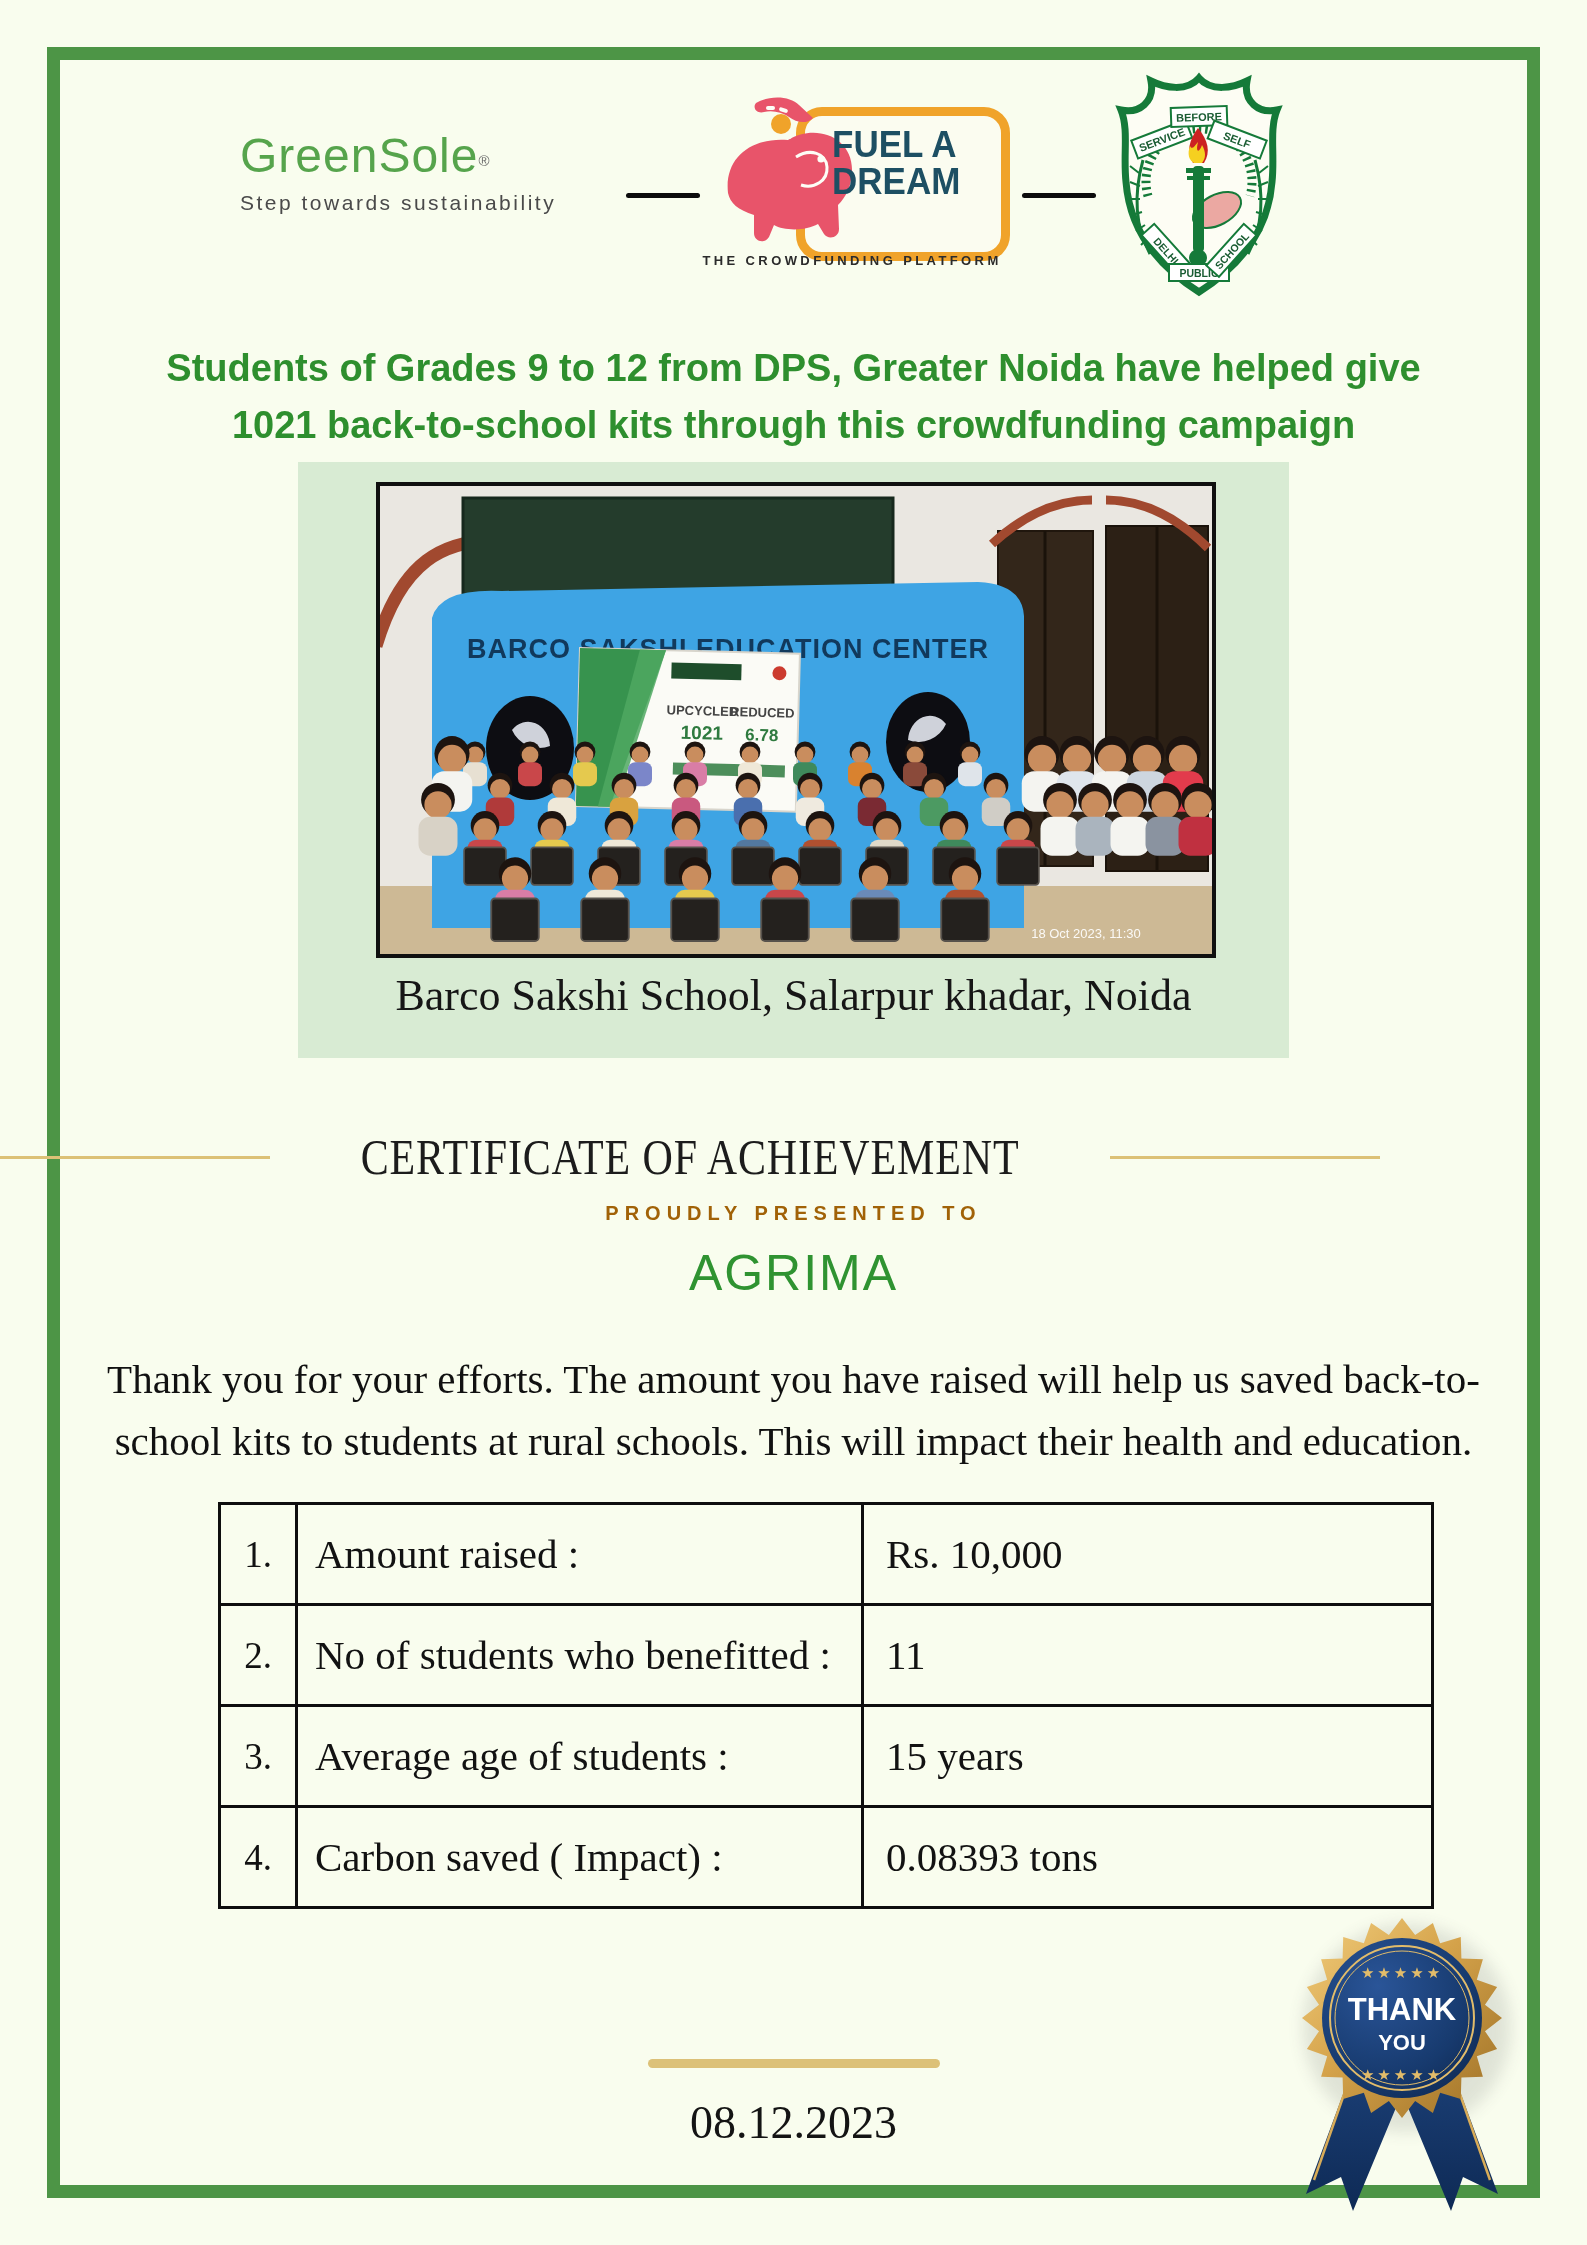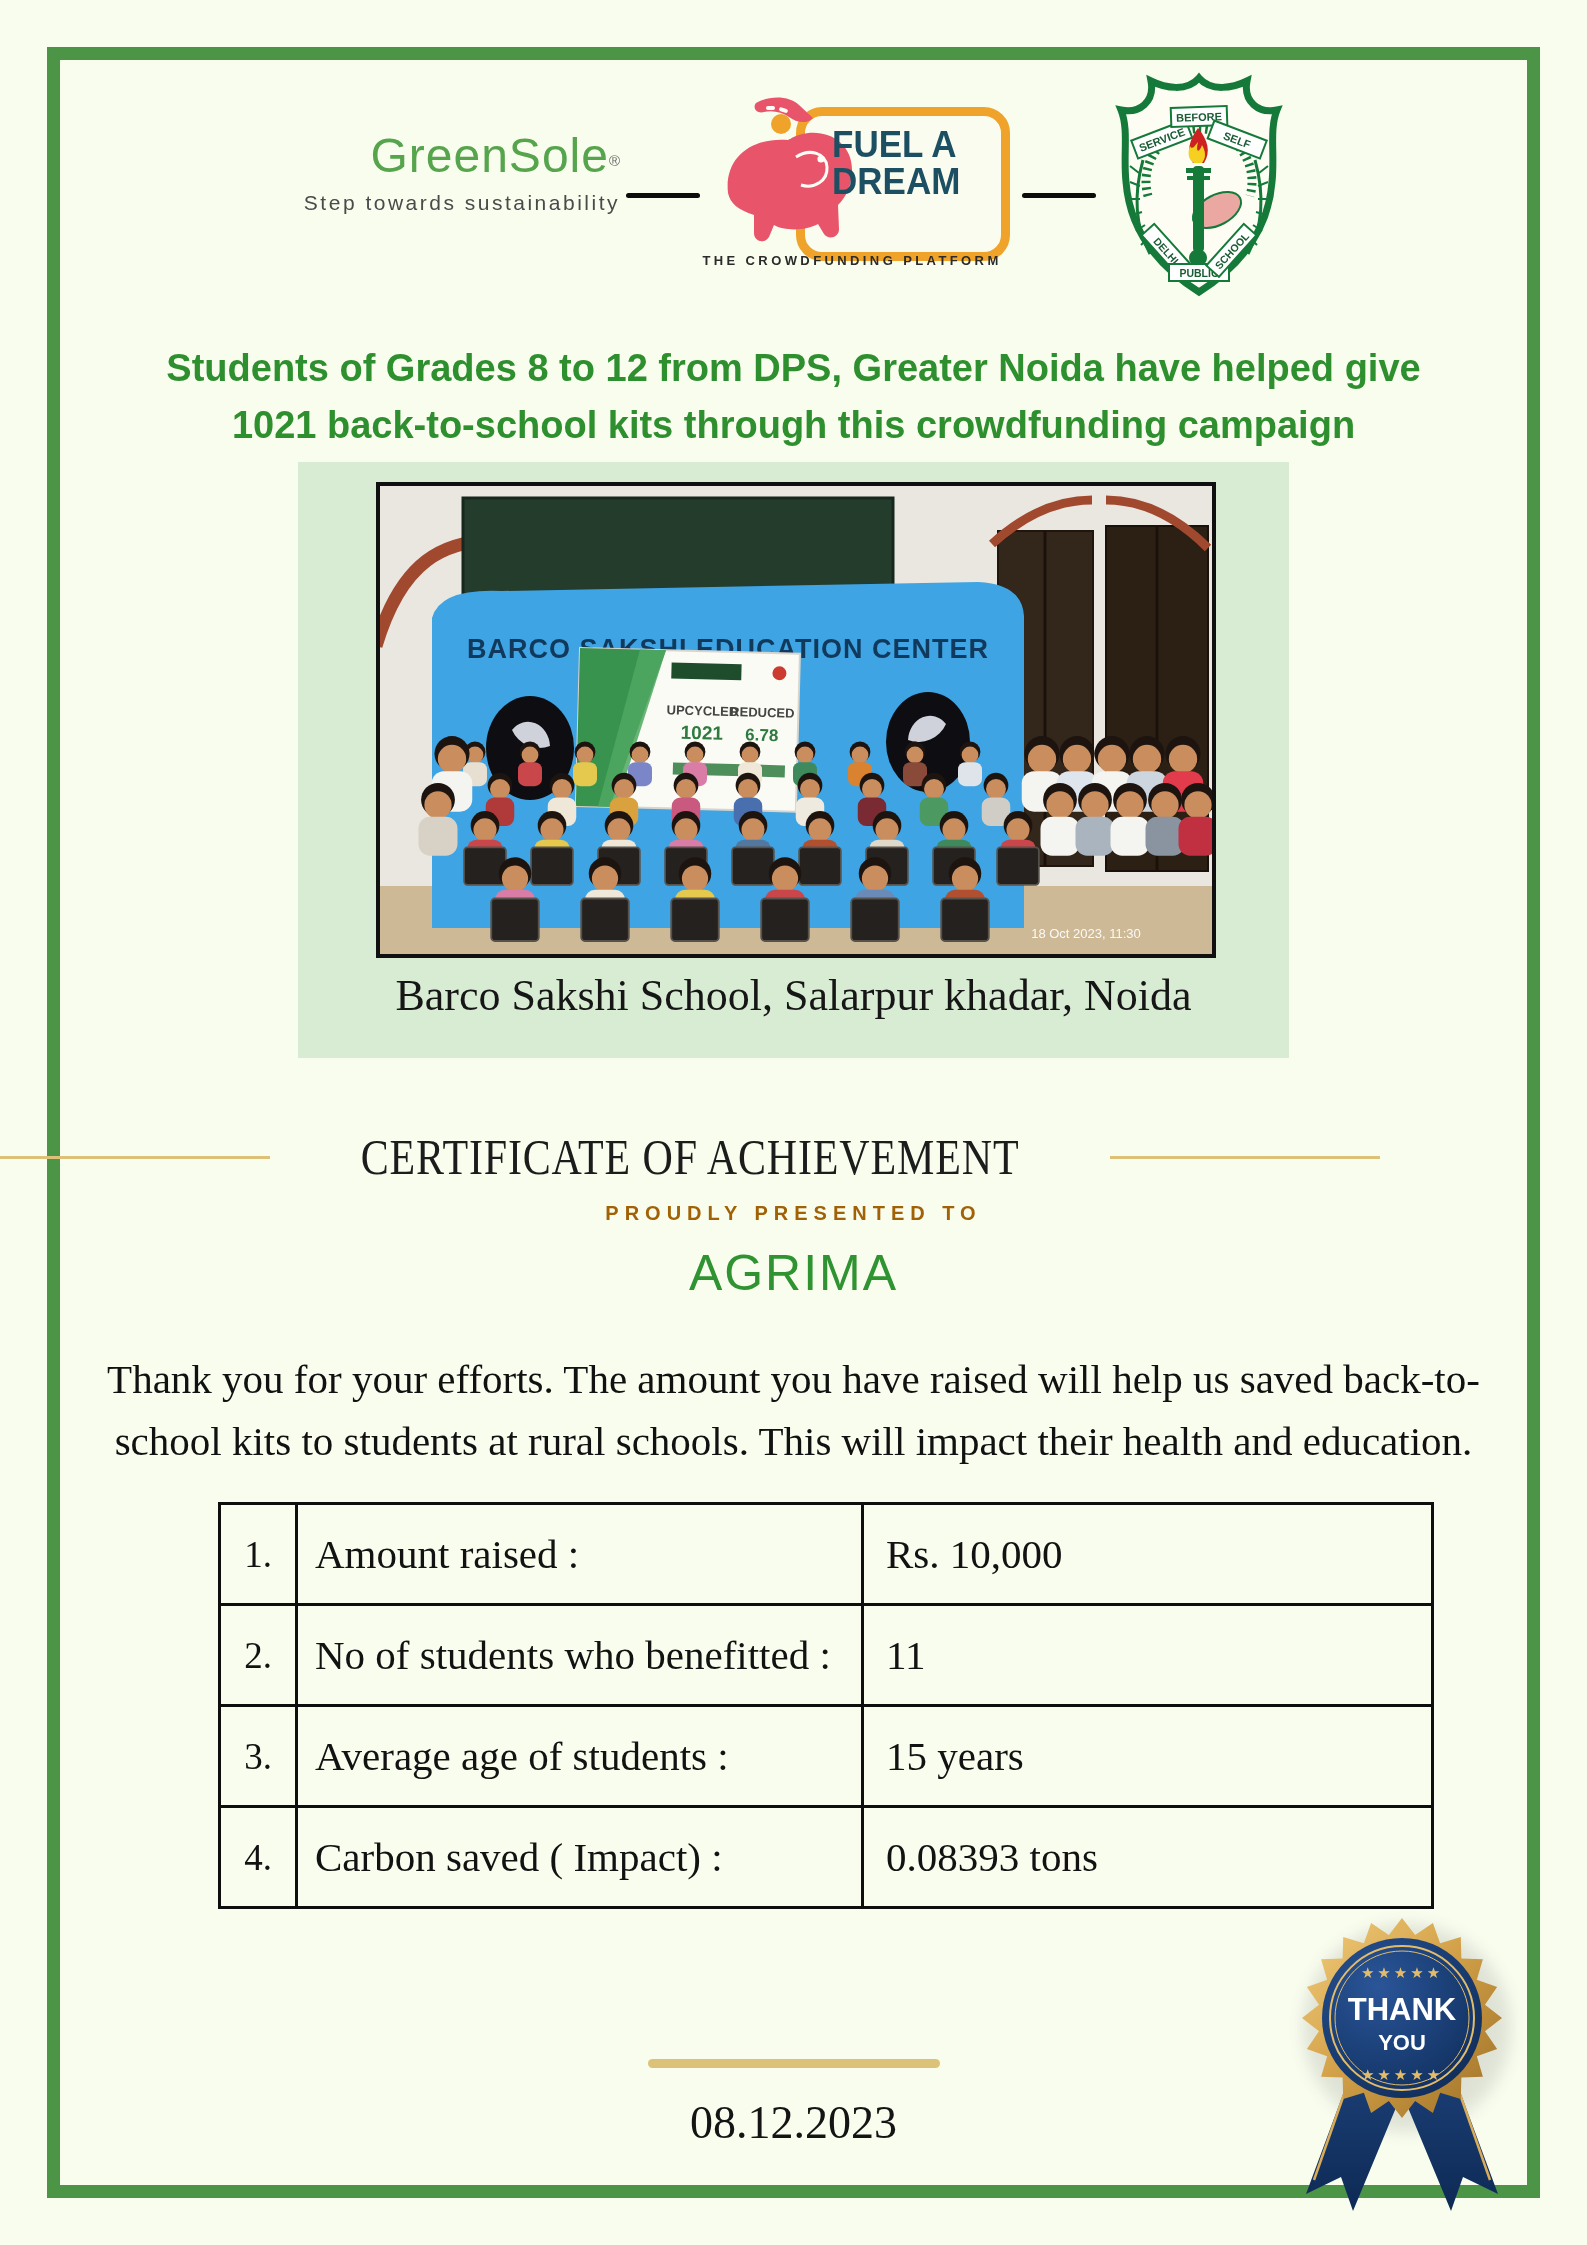--- a/index.html
+++ b/index.html
@@ -1,21 +1,21 @@
 <!DOCTYPE html>
 <html><head>
 <meta charset="utf-8">
 <style>
   html,body{margin:0;padding:0;background:#f9fdee;}
   .page{position:relative;width:1587px;height:2245px;background:#f9fdee;overflow:hidden;
         font-family:"Liberation Sans",sans-serif;margin:0 auto;}
   .frame{position:absolute;inset:47px;border:13px solid #4d9546;}
 
   
-  .greensole{position:absolute;left:240px;top:128px;width:380px;text-align:right;}
+  .greensole{position:absolute;left:240px;top:128px;width:380px;text-align:left;}
   .gs-name{font-size:48px;color:#56a44c;letter-spacing:1px;}
   .gs-reg{font-size:15px;color:#6a6a6a;vertical-align:super;}
   .gs-tag{margin-top:8px;font-size:21px;color:#4a4a4a;letter-spacing:2.5px;}
   .dash{position:absolute;width:74px;height:5px;background:#0c0c0c;border-radius:3px;top:193px;}
   .dash1{left:626px;} .dash2{left:1022px;}
   .fuelad{position:absolute;left:700px;top:95px;width:305px;height:180px;}
   .fad-box{position:absolute;left:96px;top:12px;width:196px;height:136px;border:9px solid #f0a32a;
            border-radius:26px;background:#fbfcf0;}
   .fad-text{position:absolute;left:132px;top:32px;color:#1d4f63;font-weight:bold;font-size:35px;
             line-height:36px;transform:scaleY(1.05);letter-spacing:0;}
@@ -133,21 +133,21 @@
         <rect x="66" y="196" width="60" height="17" fill="#fff" stroke="#157a39" stroke-width="2"></rect>
       <text x="96" y="209" text-anchor="middle" font-size="10.5" font-weight="bold" fill="#1a5c33">PUBLIC</text>
       </g>
     <g transform="rotate(-48 128 182)">
         <rect x="100" y="174" width="56" height="17" fill="#fff" stroke="#157a39" stroke-width="2"></rect>
       <text x="128" y="187" text-anchor="middle" font-size="10.5" font-weight="bold" fill="#1a5c33">SCHOOL</text>
       </g>
   </svg>
 
   <div class="headline">
-    <div>Students of Grades 8 to 12 from DPS, Greater Noida  have helped give</div>
+    <div>Students of Grades 9 to 12 from DPS, Greater Noida  have helped give</div>
     <div>1021 back-to-school kits through this crowdfunding campaign</div>
   </div>
 
   <div class="panel">
     <svg class="photo" width="832" height="468" viewBox="0 0 832 468" preserveAspectRatio="none">
       <defs>
         <g id="kid">
           <circle cx="0" cy="-24" r="13" fill="#1d1410"></circle>
           <circle cx="0" cy="-20" r="10.5" fill="#c98d5e"></circle>
           <rect x="-15" y="-11" width="30" height="30" rx="9" fill="currentColor"></rect>

